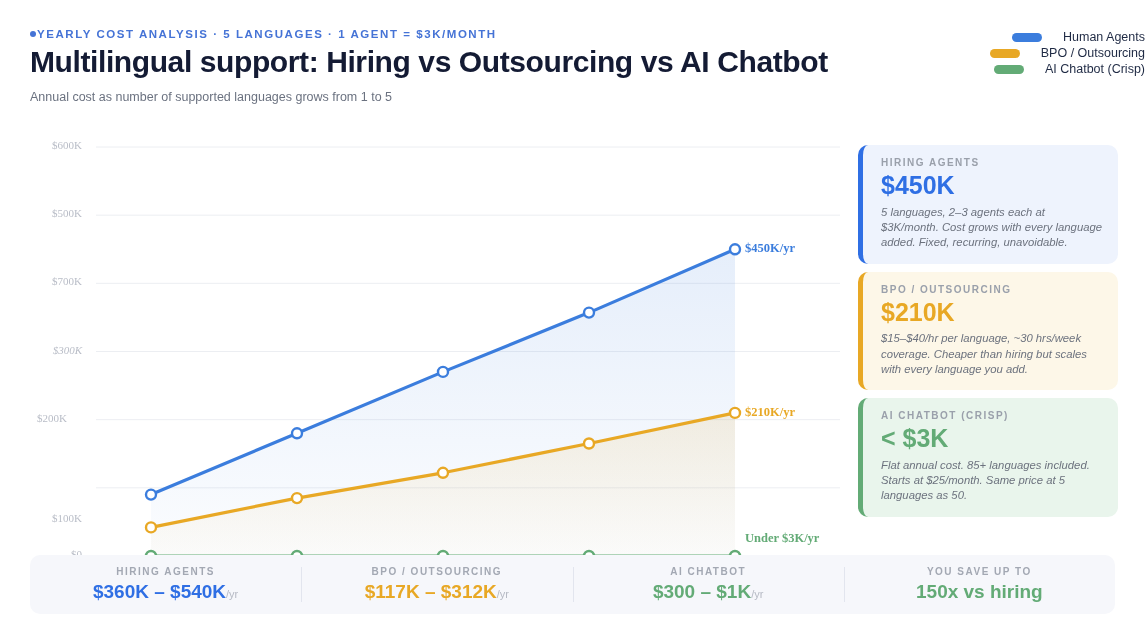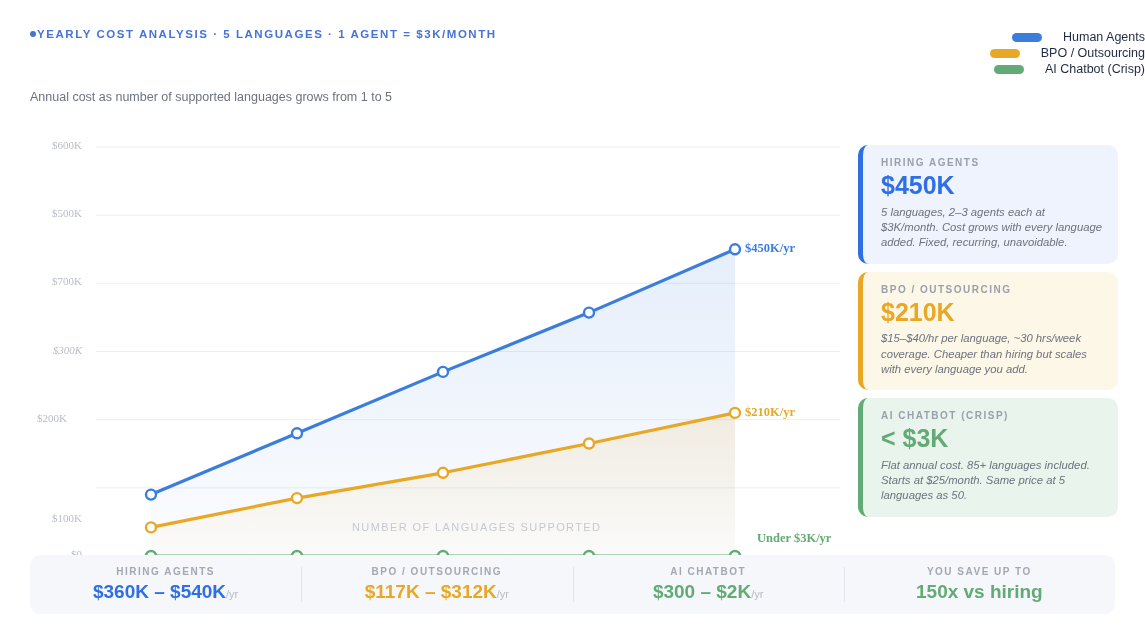--- a/index.html
+++ b/index.html
@@ -105,20 +105,21 @@
   .sum-unit{font-size:11px;color:#b6bac4;font-weight:normal;}
 </style>
 </head>
 <body>
 
 <div class="page">
 
   <div class="eyebrow">
     <span class="dot"></span><span>YEARLY COST ANALYSIS · 5 LANGUAGES · 1 AGENT = $3K/MONTH</span>
   </div>
+  <div class="title">Multilingual support: Hiring vs Outsourcing vs AI Chatbot</div>
   <div class="subtitle">Annual cost as number of supported languages grows from 1 to 5</div>
 
   <div class="legend">
     <div class="legend-row">
       <span class="legend-swatch" style="background:#3b7ddd"></span>
       <span class="legend-label">Human Agents</span>
     </div>
     <div class="legend-row">
       <span class="legend-swatch" style="background:#e8a825"></span>
       <span class="legend-label">BPO / Outsourcing</span>
@@ -182,23 +183,22 @@
         <div class="ytick" style="left: 22px; top: 349.833px; margin-top: 32px;">$100K</div>
         <div class="ytick" style="left: 22px; top: 281.667px; text-align: center;">$200K</div>
         <div class="ytick" style="left: 22px; top: 213.5px; font-style: italic;">$300K</div>
         <div class="ytick" style="left: 22px; top: 145.333px;">$700K</div>
         <div class="ytick" style="left: 22px; top: 77.1667px;">$500K</div>
         <div class="ytick" style="left: 22px; top: 9px;">$600K</div>
       </div>
     <div id="ptlabels">
         <div class="pt-label" style="left: 745px; top: 111.25px; color: rgb(59, 125, 221);">$450K/yr</div>
         <div class="pt-label" style="left: 745px; top: 274.85px; color: rgb(232, 168, 37);">$210K/yr</div>
-        <div class="pt-label" style="left: 745px; top: 401px; color: rgb(99, 171, 118); margin-left: 12px;">Under $3K/yr</div>
+        <div class="pt-label" style="left: 745px; top: 401px; color: rgb(99, 171, 118);">Under $3K/yr</div>
       </div>
-    <div class="xaxis-label">NUMBER OF LANGUAGES SUPPORTED</div>
   </div>
 
   <div class="cards">
     <div class="card blue">
       <div class="card-kicker">HIRING AGENTS</div>
       <div class="card-value">$450K</div>
       <div class="card-desc">5 languages, 2–3 agents each at $3K/month. Cost grows with every language added. Fixed, recurring, unavoidable.</div>
     </div>
     <div class="card amber">
       <div class="card-kicker">BPO / OUTSOURCING</div>
@@ -216,21 +216,21 @@
     <div class="sum-cell">
       <div class="sum-kicker">HIRING AGENTS</div>
       <div class="sum-value blue"><span>$360K – $540K</span><span class="sum-unit">/yr</span></div>
     </div>
     <div class="sum-cell">
       <div class="sum-kicker">BPO / OUTSOURCING</div>
       <div class="sum-value amber"><span>$117K – $312K</span><span class="sum-unit">/yr</span></div>
     </div>
     <div class="sum-cell">
       <div class="sum-kicker">AI CHATBOT</div>
-      <div class="sum-value green"><span>$300 – $2K</span><span class="sum-unit">/yr</span></div>
+      <div class="sum-value green"><span>$300 – $1K</span><span class="sum-unit">/yr</span></div>
     </div>
     <div class="sum-cell">
       <div class="sum-kicker">YOU SAVE UP TO</div>
       <div class="sum-value green"><span>150x vs hiring</span><span class="sum-unit"></span></div>
     </div>
   </div>
 
 </div>
 
 </body></html>

